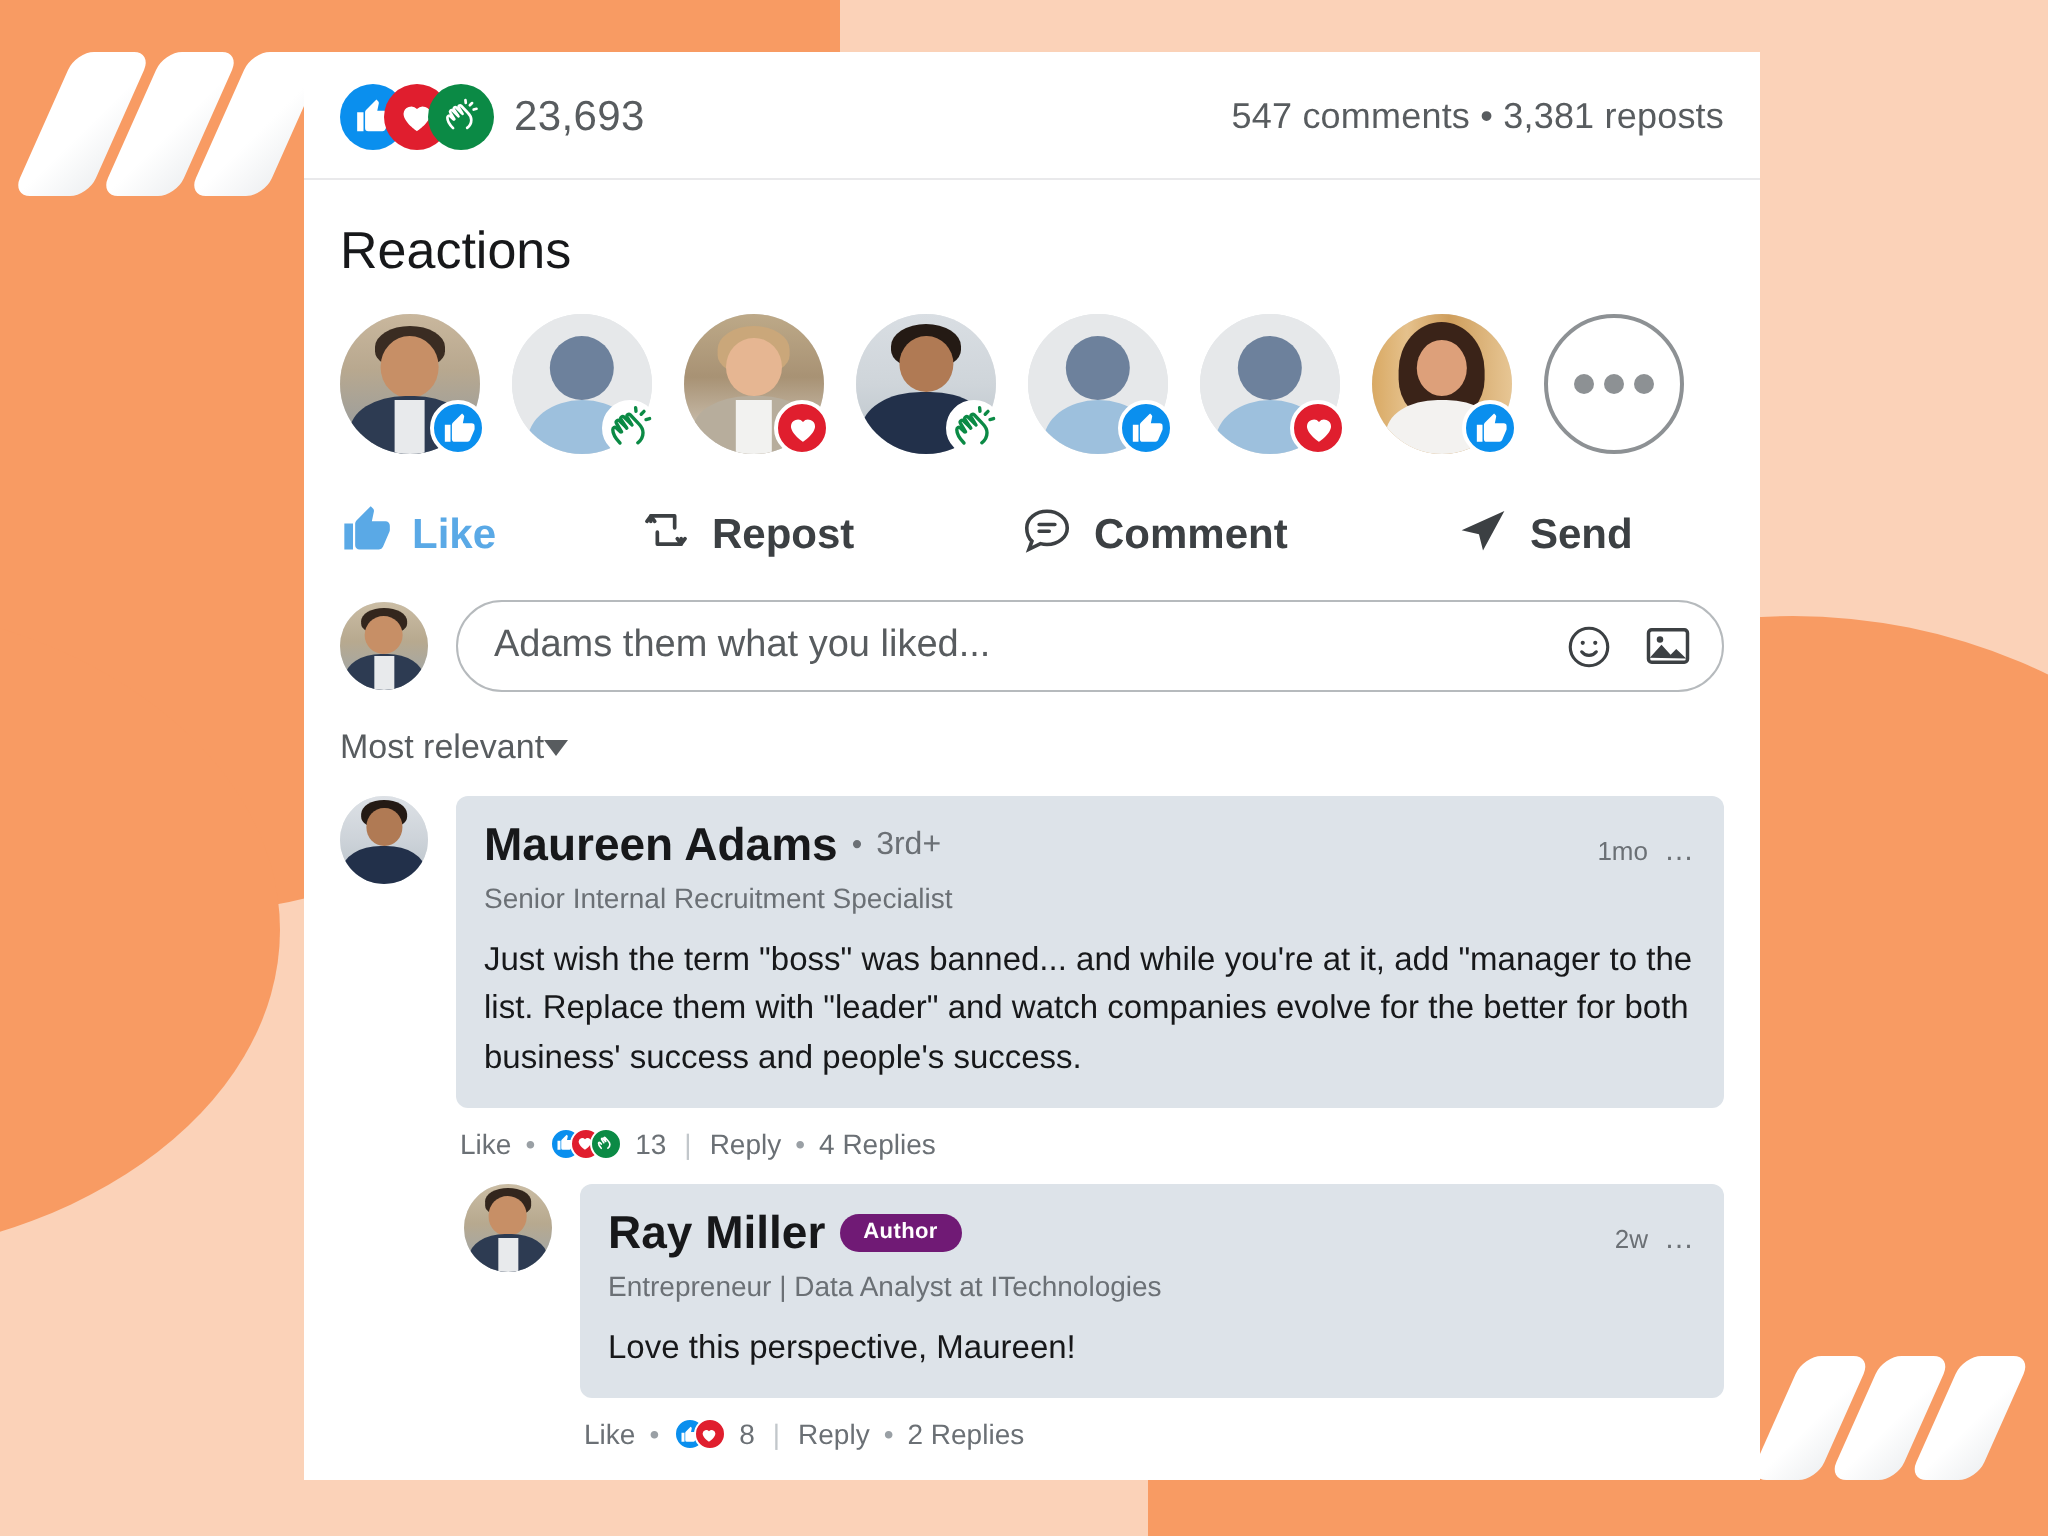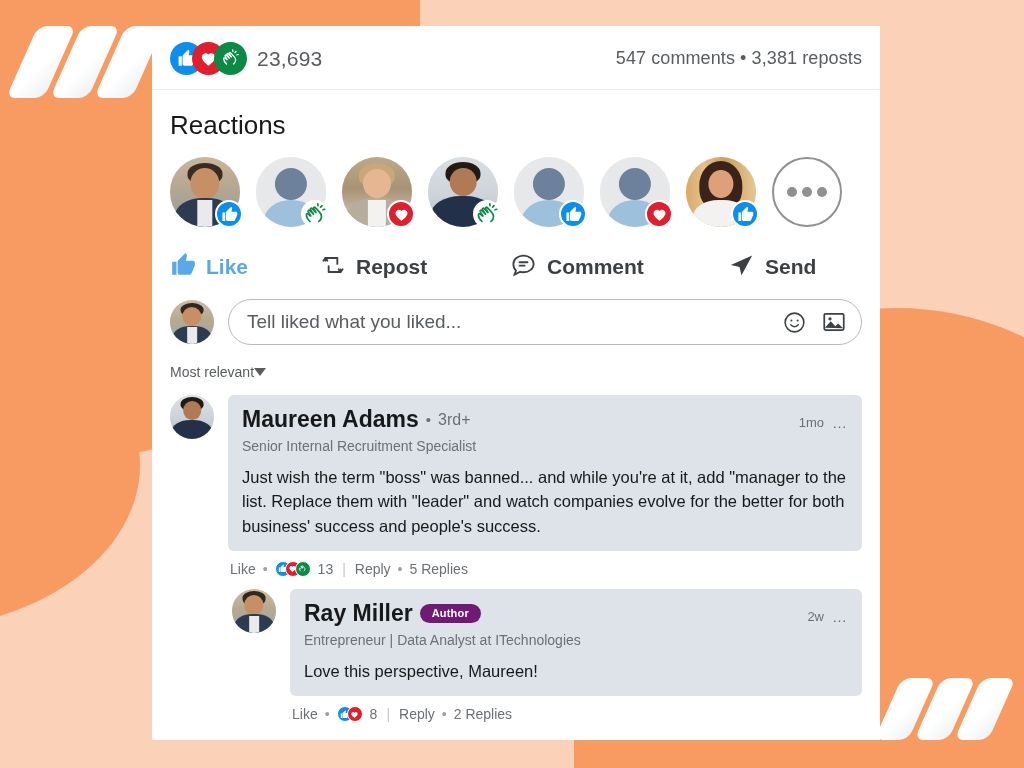--- a/index.html
+++ b/index.html
@@ -169,21 +169,21 @@
     flex: 1; height: 46px; border: 1px solid #b6babd; border-radius: 24px;
     display: flex; align-items: center; padding: 0 14px 0 18px; gap: 14px;
   }
   .composer-ph { flex: 1; font-size: 19px; color: #585c5f; }
   .composer-box .ico { color: #3c4043; display:flex; align-items:center; }
 
   
   .sortrow { padding: 18px 18px 0 18px; }
   .sort {
     display: inline-flex; align-items: center; gap: 0;
-    font-size: 14px; color: #585c5f; background:none; border:none; cursor:pointer;
+    font-size: 17px; color: #585c5f; background:none; border:none; cursor:pointer;
     font-family: "Liberation Sans", sans-serif;
   }
   .caret { width:0;height:0;border-left:6px solid transparent;border-right:6px solid transparent;border-top:8px solid #585c5f; }
 
   
   .comments { padding: 14px 18px 0 18px; }
   .cmt { display: flex; gap: 14px; }
   .cmt.reply { margin-left: 62px; margin-top: 12px; justify-content: flex-end; }
   .cmt .ava-c { width: 44px; height: 44px; border-radius: 50%; overflow: hidden; flex: none; background:#dfe3e6; }
   .cmt-main { flex: 1; min-width: 0; }
@@ -421,21 +421,21 @@
   <div class="composer">
     <div class="ava-sm">
       <div class="ph" style="background:linear-gradient(180deg,#cbbda4 0%,#b7a98f 45%,#9aa6b0 100%)">
         <div class="hair" style="top:6%;width:52%;height:30%;background:#33261d"></div>
         <div class="face" style="top:15%;width:44%;height:44%;background:#c78f66"></div>
         <div class="body" style="top:58%;width:88%;height:56%;background:#2d3b52"></div>
         <div class="body" style="top:62%;width:22%;height:50%;background:#e8eaec;border-radius:0"></div>
       </div>
     </div>
     <div class="composer-box">
-      <span class="composer-ph">Tell liked what you liked...</span>
+      <span class="composer-ph">Adams them what you liked...</span>
       <span class="ico">
         <svg width="25" height="25" viewBox="0 0 24 24" fill="none" stroke="#3c4043" stroke-width="1.5">
           <circle cx="12" cy="12" r="9"></circle>
           <circle cx="9" cy="10" r="1" fill="#3c4043" stroke="none"></circle>
           <circle cx="15" cy="10" r="1" fill="#3c4043" stroke="none"></circle>
           <path d="M8.5 14.3a4.4 4.4 0 0 0 7 0" stroke-linecap="round"></path>
         </svg>
       </span>
       <span class="ico">
         <svg width="26" height="26" viewBox="0 0 24 24" fill="none" stroke="#3c4043" stroke-width="1.6">
@@ -499,21 +499,21 @@
                 <path d="M7 19c-2-2-3.6-4.6-3.6-6.6 0-1.1 1-1.6 1.8-.9l2 1.9"></path>
                 <path d="M10.4 11.6 7.5 7.2c-.5-.9.7-1.9 1.5-1.2l3.3 3.3"></path>
                 <path d="M13 10 10.6 6c-.5-.9.7-1.8 1.5-1.1l4.2 4.4c1.5 1.5 2.2 3 2.2 4.6 0 2-1 3.8-2.6 5"></path>
               </svg>
             </span>
           </span>
           <span class="cnum">13</span>
           <span class="pipe">|</span>
           <span class="lk">Reply</span>
           <span class="sep">•</span>
-          <span class="lk">5 Replies</span>
+          <span class="lk">4 Replies</span>
         </div>
       </div>
     </div>
 
     <div class="cmt reply">
       <div class="ava-c">
         <div class="ph" style="background:linear-gradient(180deg,#cbbda4 0%,#b7a98f 45%,#9aa6b0 100%)">
           <div class="hair" style="top:6%;width:52%;height:30%;background:#33261d"></div>
           <div class="face" style="top:15%;width:44%;height:44%;background:#c78f66"></div>
           <div class="body" style="top:58%;width:88%;height:56%;background:#2d3b52"></div>

